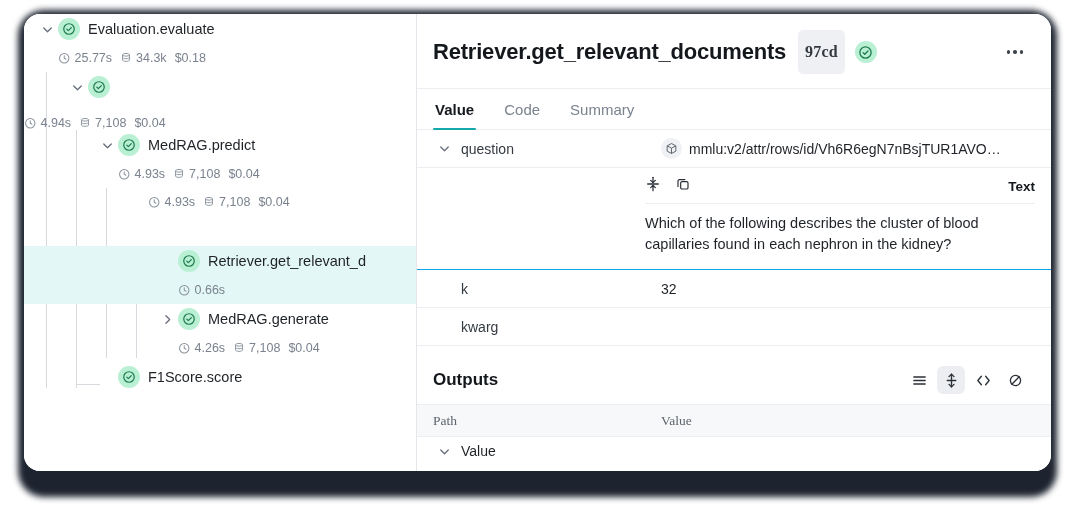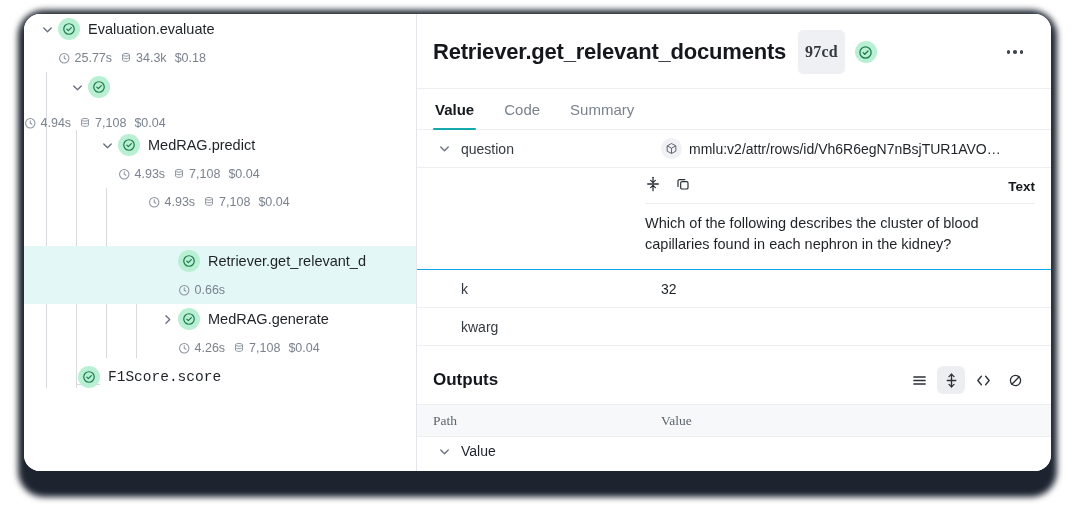--- a/index.html
+++ b/index.html
@@ -486,21 +486,21 @@
     <path d="M5 10.9v5.1c0 1.5 3.1 2.7 7 2.7s7-1.2 7-2.7v-5.1"></path>
                 </svg>
                 <span>7,108</span>
               </span>
               <span class="meta-item">
                 <span>$0.04</span>
               </span>
             </div>
           </div>
           <div class="tree-row">
-            <div class="node-main" style="padding-left: 32px; font-family: Liberation Mono, monospace;">
+            <div class="node-main" style="padding-left: 72px;">
               <div class="chev empty">
                 <svg width="15" height="15" viewBox="0 0 24 24" fill="none" stroke="#6b7280" stroke-width="2.2" stroke-linecap="round" stroke-linejoin="round">
                   <path d="M6 9.5l6 6 6-6"></path>
                 </svg>
               </div>
               <div class="status-dot">
                 <svg width="14" height="14" viewBox="0 0 24 24" fill="none" stroke="#1d7a4c" stroke-width="2.1">
                   <circle cx="12" cy="12" r="9"></circle>
                   <path d="M8.2 12.2l2.6 2.6L16 9.6" stroke-linecap="round" stroke-linejoin="round"></path>
                 </svg>

